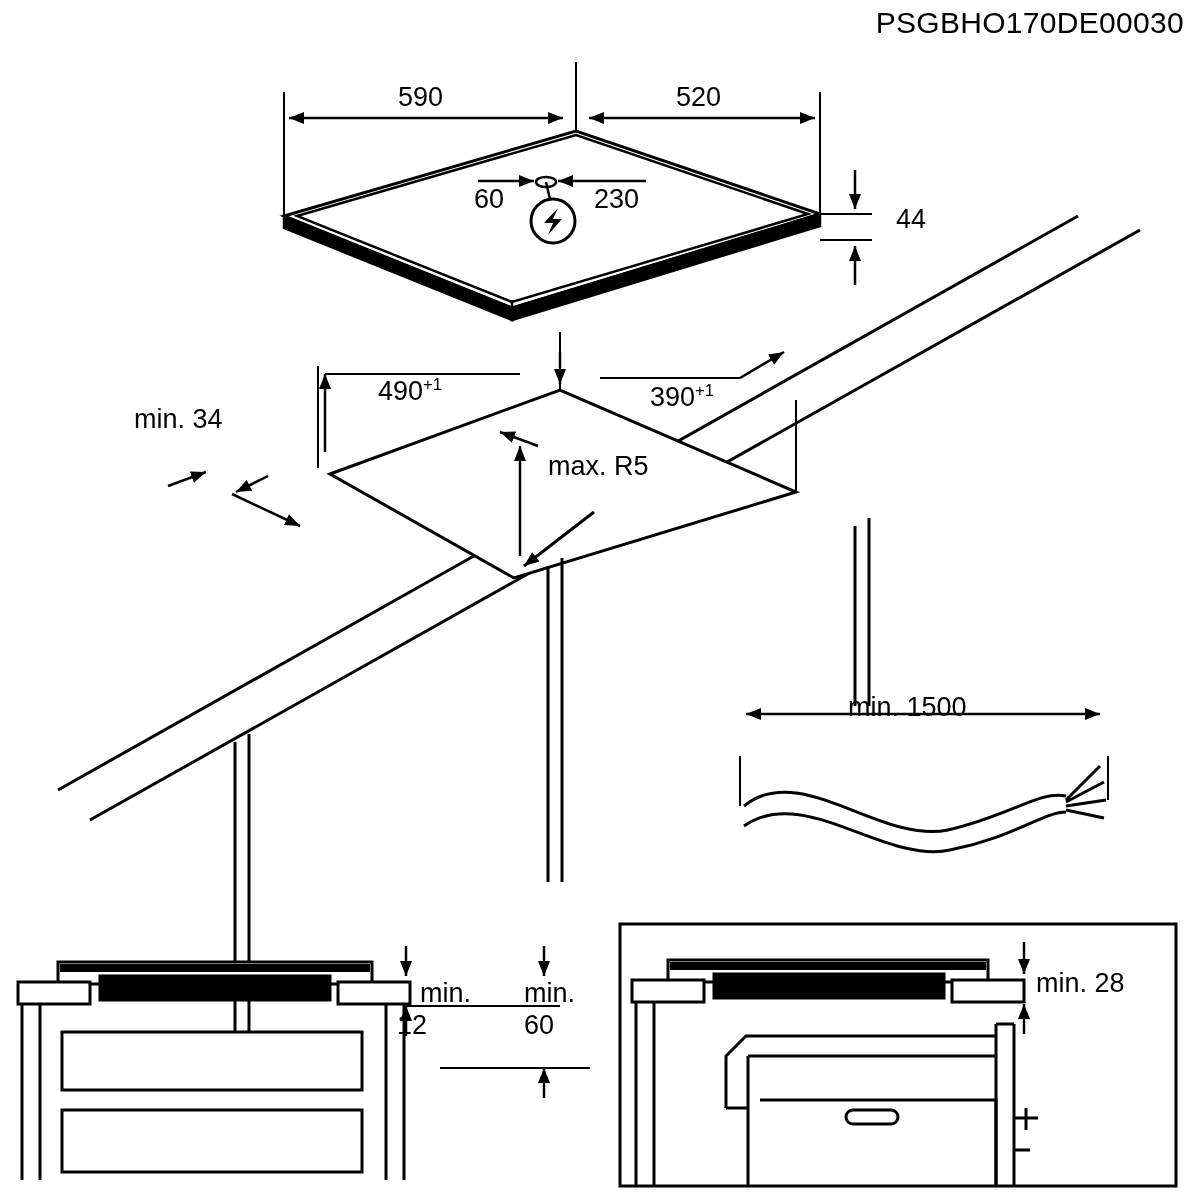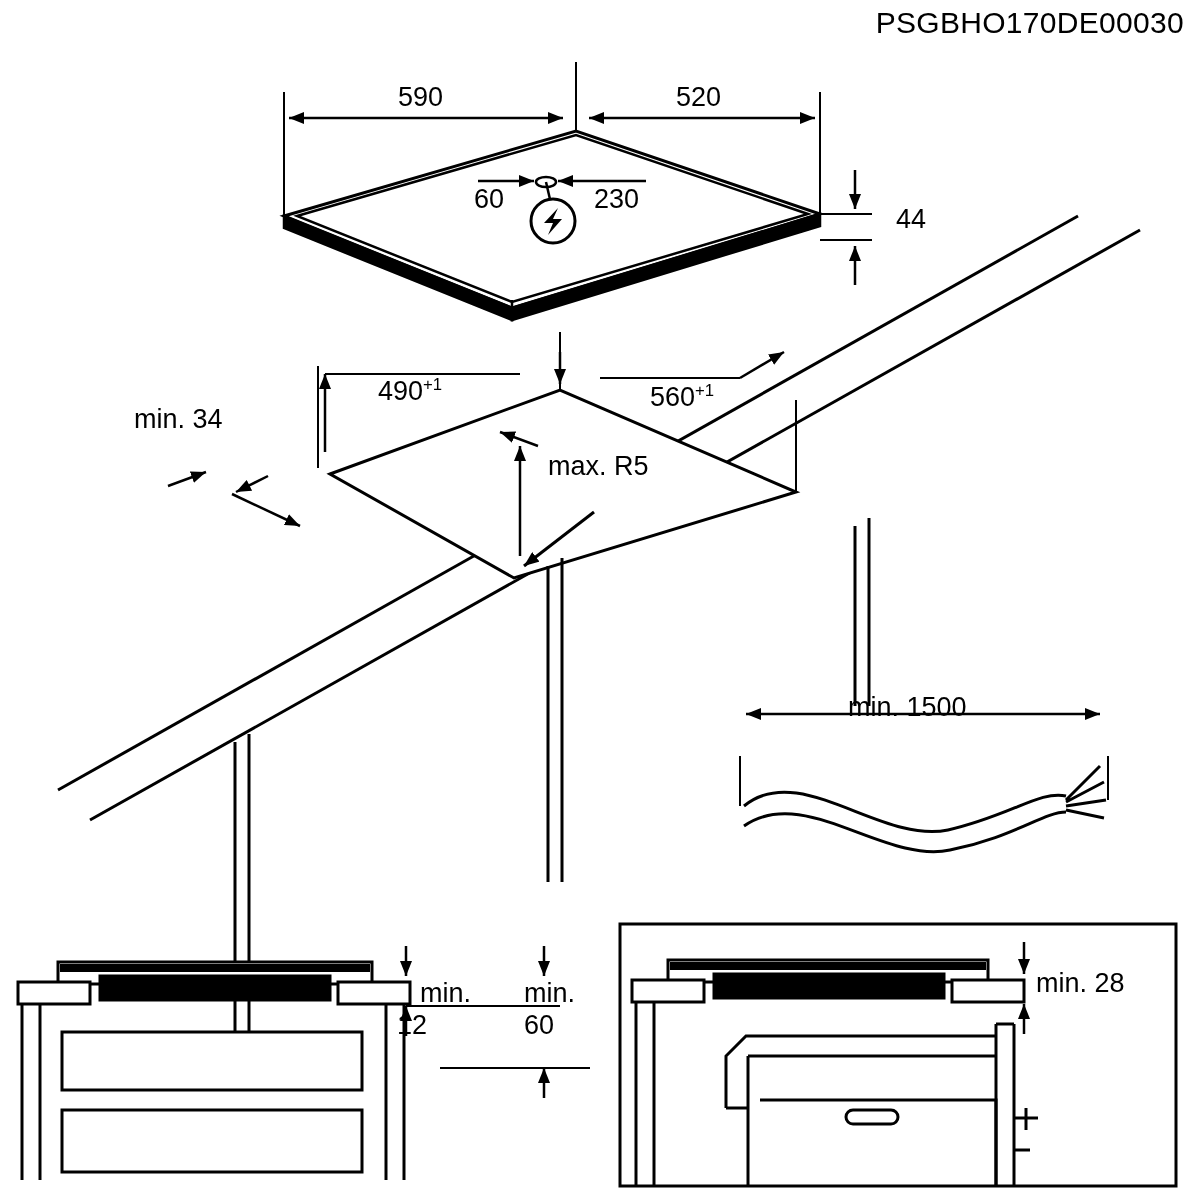--- a/index.html
+++ b/index.html
@@ -199,21 +199,21 @@
 
   <div class="doc-code">PSGBHO170DE00030</div>
 
   <div class="lbl" style="left:398px; top:84px;">590</div>
   <div class="lbl" style="left:676px; top:84px;">520</div>
   <div class="lbl" style="left:884px; top:206px;margin-left:12px;">44</div>
   <div class="lbl" style="left:474px; top:186px;">60</div>
   <div class="lbl" style="left:594px; top:186px;">230</div>
 
   <div class="lbl" style="left:378px; top:377px;"><span>490</span><span class="sup">+1</span></div>
-  <div class="lbl" style="left:650px; top:383px;"><span>560</span><span class="sup">+1</span></div>
+  <div class="lbl" style="left:650px; top:383px;"><span>390</span><span class="sup">+1</span></div>
   <div class="lbl" style="left:548px; top:453px;">max. R5</div>
   <div class="lbl" style="left:134px; top:406px;">min. 34</div>
 
   <div class="lbl" style="left:848px; top:694px;">min. 1500</div>
 
   <div class="lbl" style="left:420px; top:980px;">min.</div>
   <div class="lbl" style="left:397px; top:1012px;">12</div>
   <div class="lbl" style="left:524px; top:980px;">min.</div>
   <div class="lbl" style="left:524px; top:1012px;">60</div>
 

